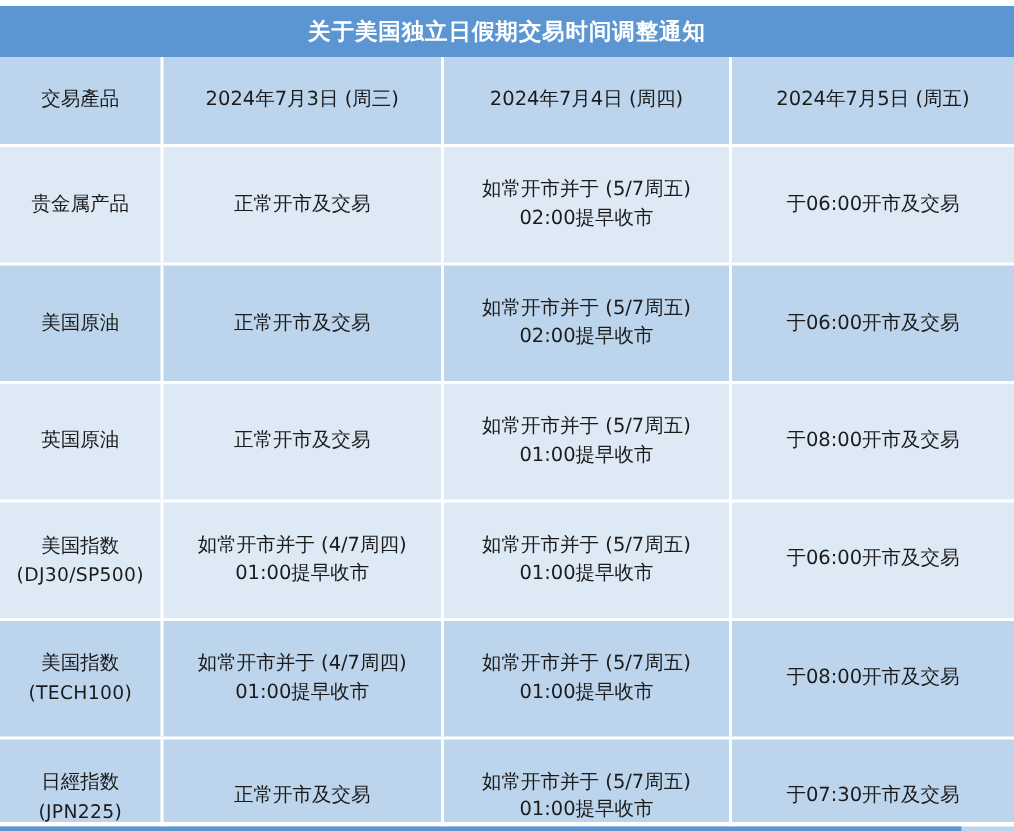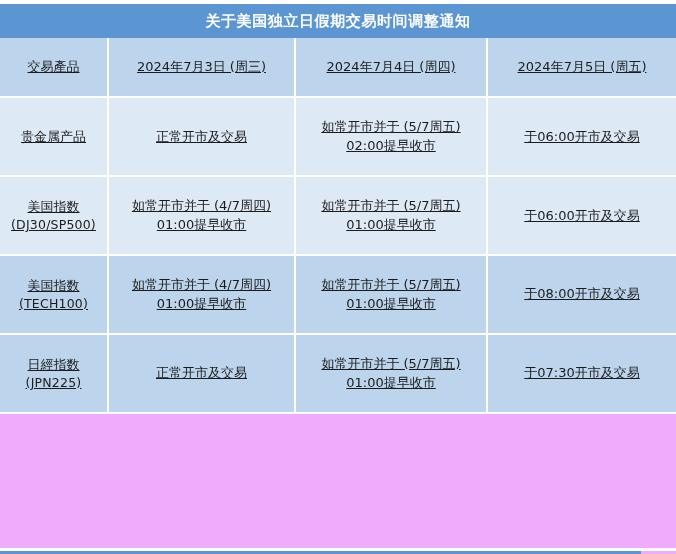--- a/index.html
+++ b/index.html
@@ -50,21 +50,20 @@
   table.sched th, table.sched td {
     border-left: 2px solid #ffffff;
     border-bottom: 2px solid #ffffff;
     text-align: center;
     vertical-align: middle;
     color: #1b1b1b;
     font-size: 13px;
     line-height: 1.42;
     padding: 20px 3px;
     box-sizing: border-box;
-    text-decoration: underline;
   }
   table.sched th:first-child,
   table.sched td:first-child {
     border-left: none;
   }
   table.sched thead th {
     height: 56px;
     background: #bdd5ec;
     font-weight: normal;
     font-size: 13px;
@@ -143,21 +142,57 @@
         <td>
           <span class="cell-l1">如常开市并于 (5/7周五)</span>
           <span class="cell-l2">02:00提早收市</span>
         </td>
         <td>
           <span class="cell-l1">于06:00开市及交易</span>
 
         </td>
       </tr>
 
-
+      <tr class="dark">
+        <td class="prod">
+          <span class="cell-l1">美国原油</span>
+
+        </td>
+        <td>
+          <span class="cell-l1">正常开市及交易</span>
+
+        </td>
+        <td>
+          <span class="cell-l1">如常开市并于 (5/7周五)</span>
+          <span class="cell-l2">02:00提早收市</span>
+        </td>
+        <td>
+          <span class="cell-l1">于06:00开市及交易</span>
+
+        </td>
+      </tr>
+
+      <tr class="light">
+        <td class="prod">
+          <span class="cell-l1">英国原油</span>
+
+        </td>
+        <td>
+          <span class="cell-l1">正常开市及交易</span>
+
+        </td>
+        <td>
+          <span class="cell-l1">如常开市并于 (5/7周五)</span>
+          <span class="cell-l2">01:00提早收市</span>
+        </td>
+        <td>
+          <span class="cell-l1">于08:00开市及交易</span>
+
+        </td>
+      </tr>
 
 
       <tr class="light">
         <td class="prod">
           <span class="cell-l1">美国指数</span>
           <span class="prod-line2">(DJ30/SP500)</span>
         </td>
         <td>
           <span class="cell-l1">如常开市并于 (4/7周四)</span>
           <span class="cell-l2">01:00提早收市</span>

